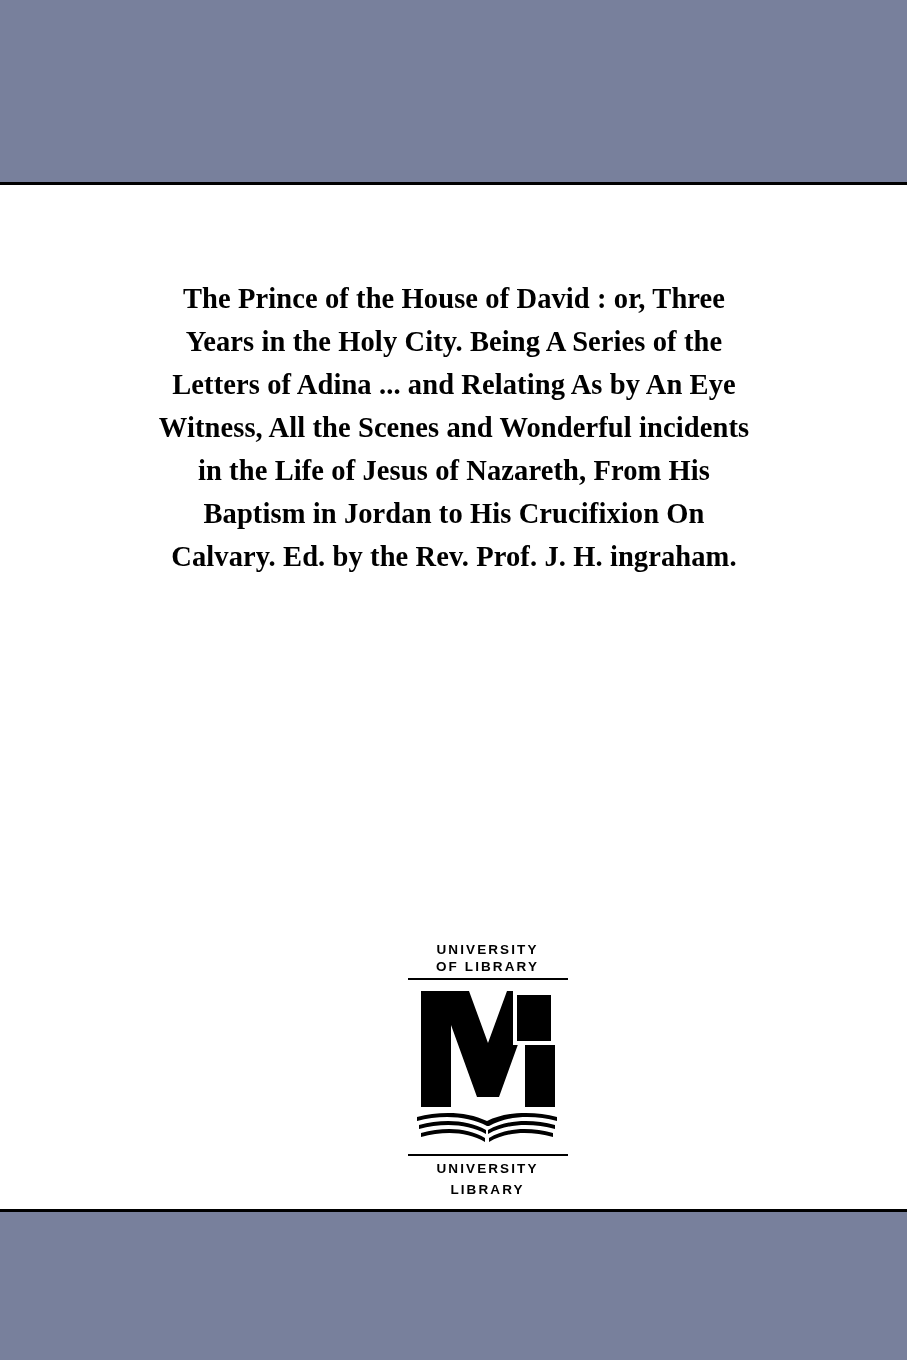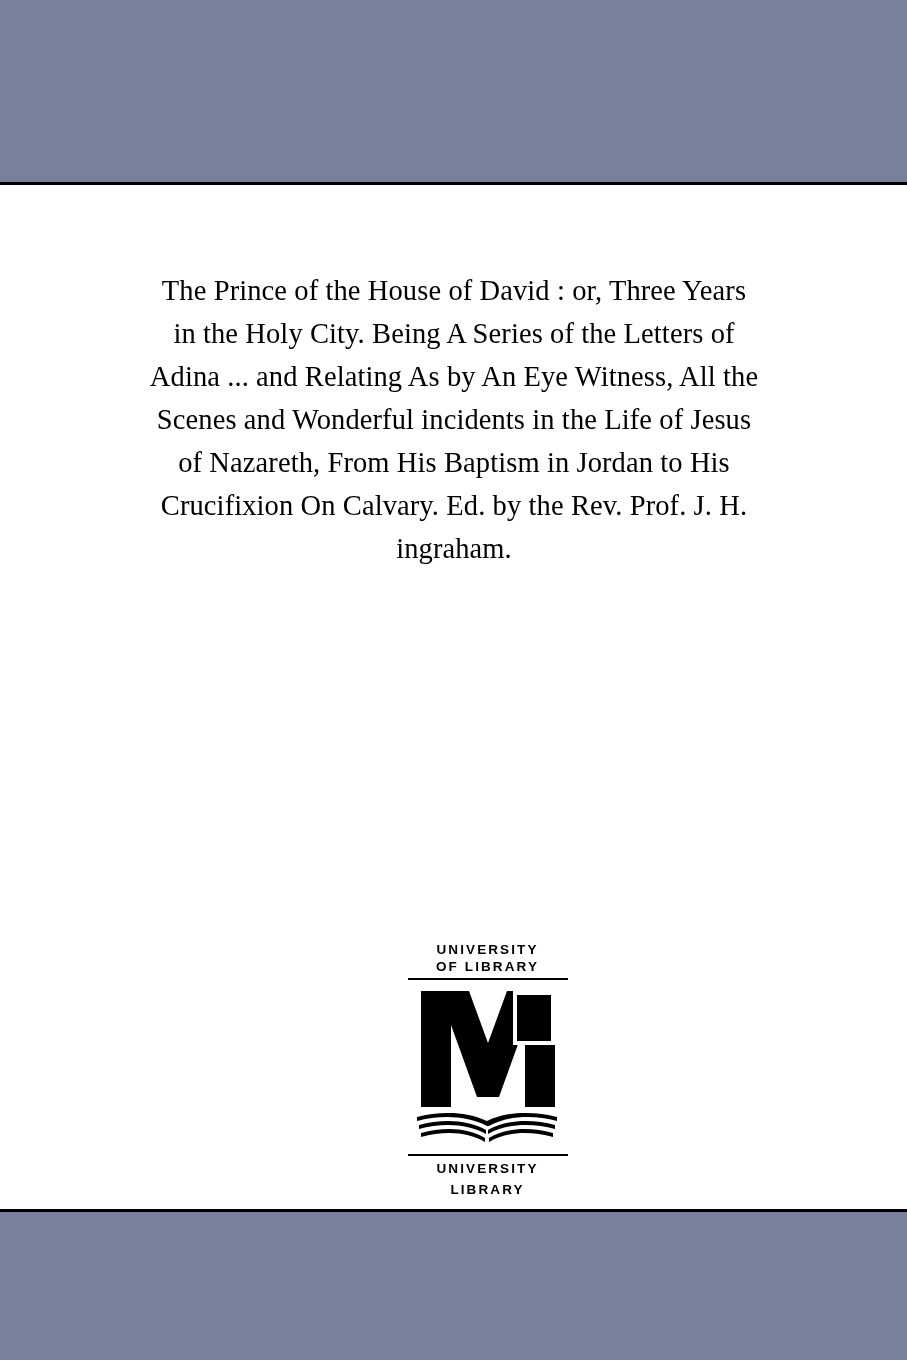--- a/index.html
+++ b/index.html
@@ -38,25 +38,25 @@
   .content {
     position: absolute;
     top: 185px;
     left: 0;
     width: 907px;
     height: 1024px;
     background: #ffffff;
   }
   .title-block {
     position: absolute;
-    top: 84px;
+    top: 92px;
     left: 148px;
     width: 612px;
     text-align: center;
-    font-weight: normal;
+    font-weight: bold;
     font-size: 28.5px;
     line-height: 43px;
     color: #000000;
     letter-spacing: 0.1px;
   }
   .logo-wrap {
     position: absolute;
     top: 756px;
     left: 0;
     width: 907px;

